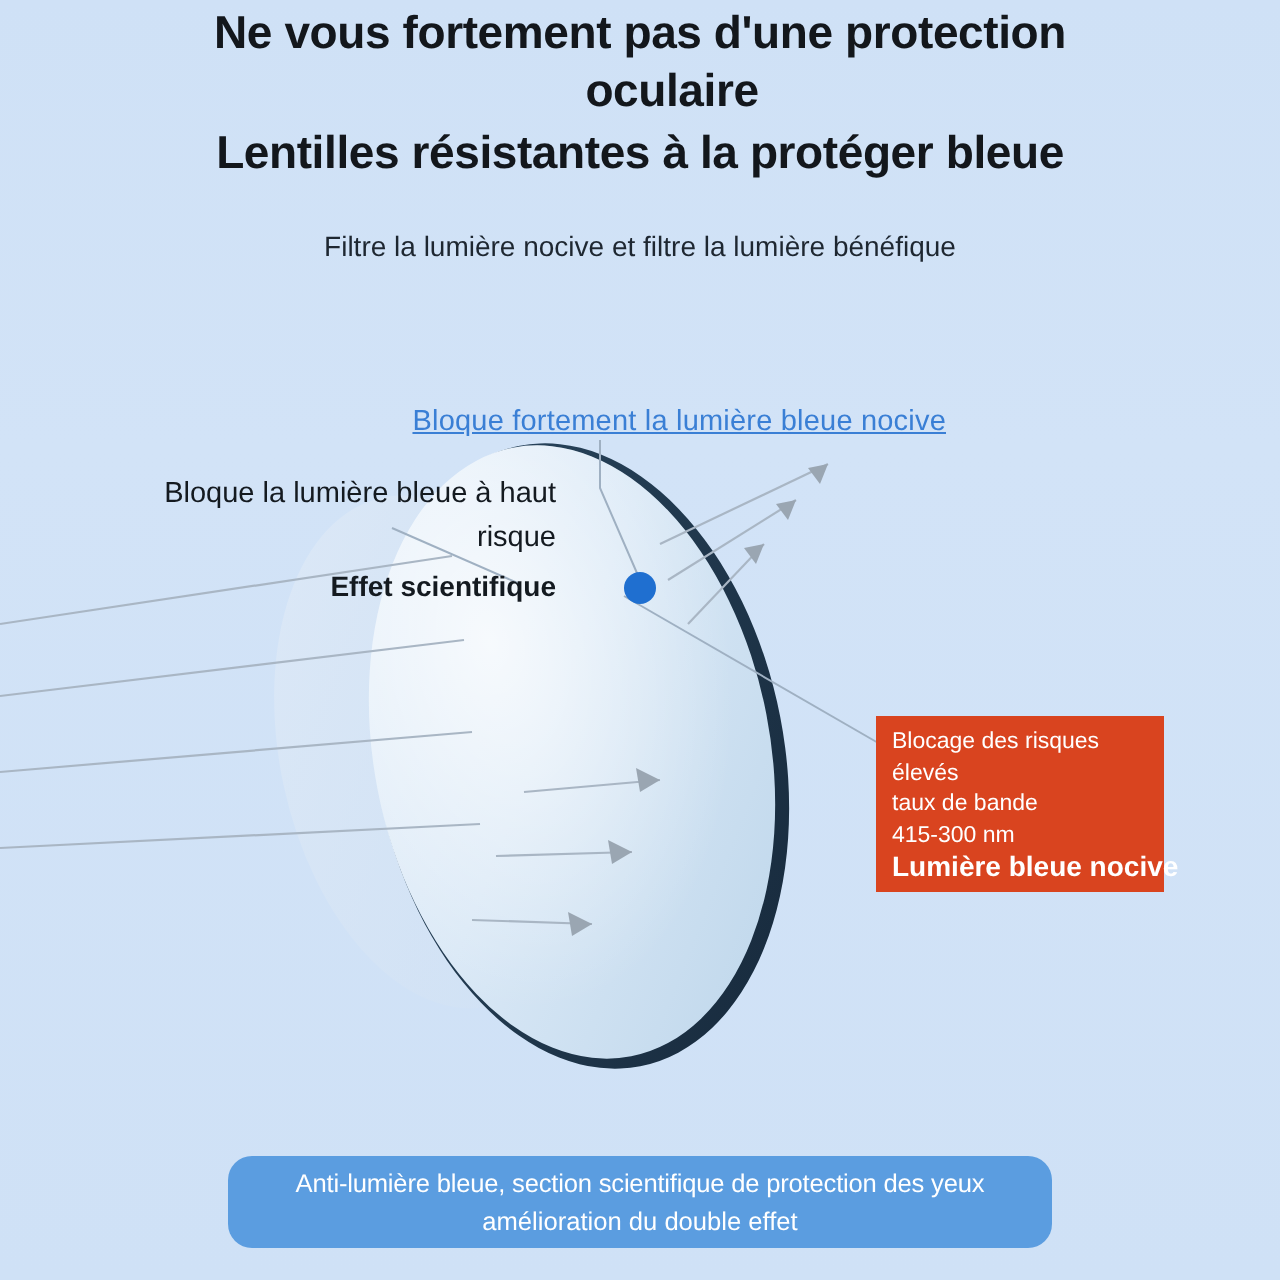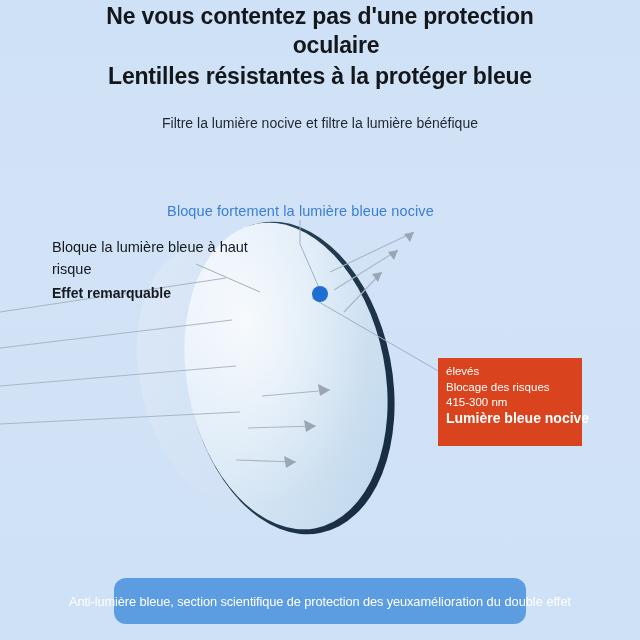--- a/index.html
+++ b/index.html
@@ -67,31 +67,32 @@
   .illus svg {
     display: block;
   }
 
   
   .callout-blue {
     position: absolute;
     top: 203px;
     left: 128px;
     width: 345px;
-    text-align: center;
+    text-align: right;
     font-size: 14.5px;
     color: #3a7fd5;
     letter-spacing: 0.1px;
+    text-decoration: underline;
   }
   .callout-left {
     position: absolute;
     top: 236px;
     left: 52px;
     width: 226px;
-    text-align: left;
+    text-align: right;
     font-size: 14.5px;
     color: #141a20;
     line-height: 22px;
   }
   .callout-left .strong {
     display: block;
     font-weight: bold;
     font-size: 14px;
     margin-top: 2px;
   }
@@ -126,41 +127,41 @@
     left: 114px;
     width: 412px;
     height: 46px;
     background: #5b9de0;
     border-radius: 12px;
     color: #ffffff;
     font-size: 12.8px;
     line-height: 19px;
     text-align: right;
     display: flex;
-    flex-direction: row;
+    flex-direction: column;
     align-items: center;
     justify-content: center;
     box-sizing: border-box;
     padding: 0 2px;
   }
   .bottom-pill span {
     display: block;
     white-space: nowrap;
   }
   .bottom-pill .bp1 {
     letter-spacing: -0.1px;
   }
 </style>
 </head>
 <body>
 
 <div class="page">
 
   <div class="headline">
-    <span class="line1">Ne vous contentez pas d'une protection</span>
+    <span class="line1">Ne vous fortement pas d'une protection</span>
     <span class="line2">oculaire</span>
     <span class="line3">Lentilles résistantes à la protéger bleue</span>
   </div>
 
   <div class="subhead">
     <span>Filtre la lumière nocive et filtre la lumière bénéfique</span>
   </div>
 
   <div class="illus">
     <svg width="640" height="400" viewBox="0 0 640 400" xmlns="http://www.w3.org/2000/svg">
@@ -229,26 +230,27 @@
 
       <circle cx="320" cy="114" r="8" fill="#1f6fd0"></circle>
     </svg>
   </div>
 
   <div class="callout-blue">Bloque fortement la lumière bleue nocive</div>
 
   <div class="callout-left">
     <span>Bloque la lumière bleue à</span>
     <span>haut risque</span>
-    <span class="strong">Effet remarquable</span>
+    <span class="strong">Effet scientifique</span>
   </div>
 
   <div class="orange-box">
+    <span class="ob-line">Blocage des risques</span>
     <span class="ob-line">élevés</span>
-    <span class="ob-line">Blocage des risques</span>
+    <span class="ob-line">taux de bande</span>
     <span class="ob-line">415-300 nm</span>
     <span class="ob-line ob-strong">Lumière bleue nocive</span>
   </div>
 
   <div class="bottom-pill">
     <span class="bp1">Anti-lumière bleue, section scientifique de protection des yeux</span>
     <span class="bp2">amélioration du double effet</span>
   </div>
 
 </div>

